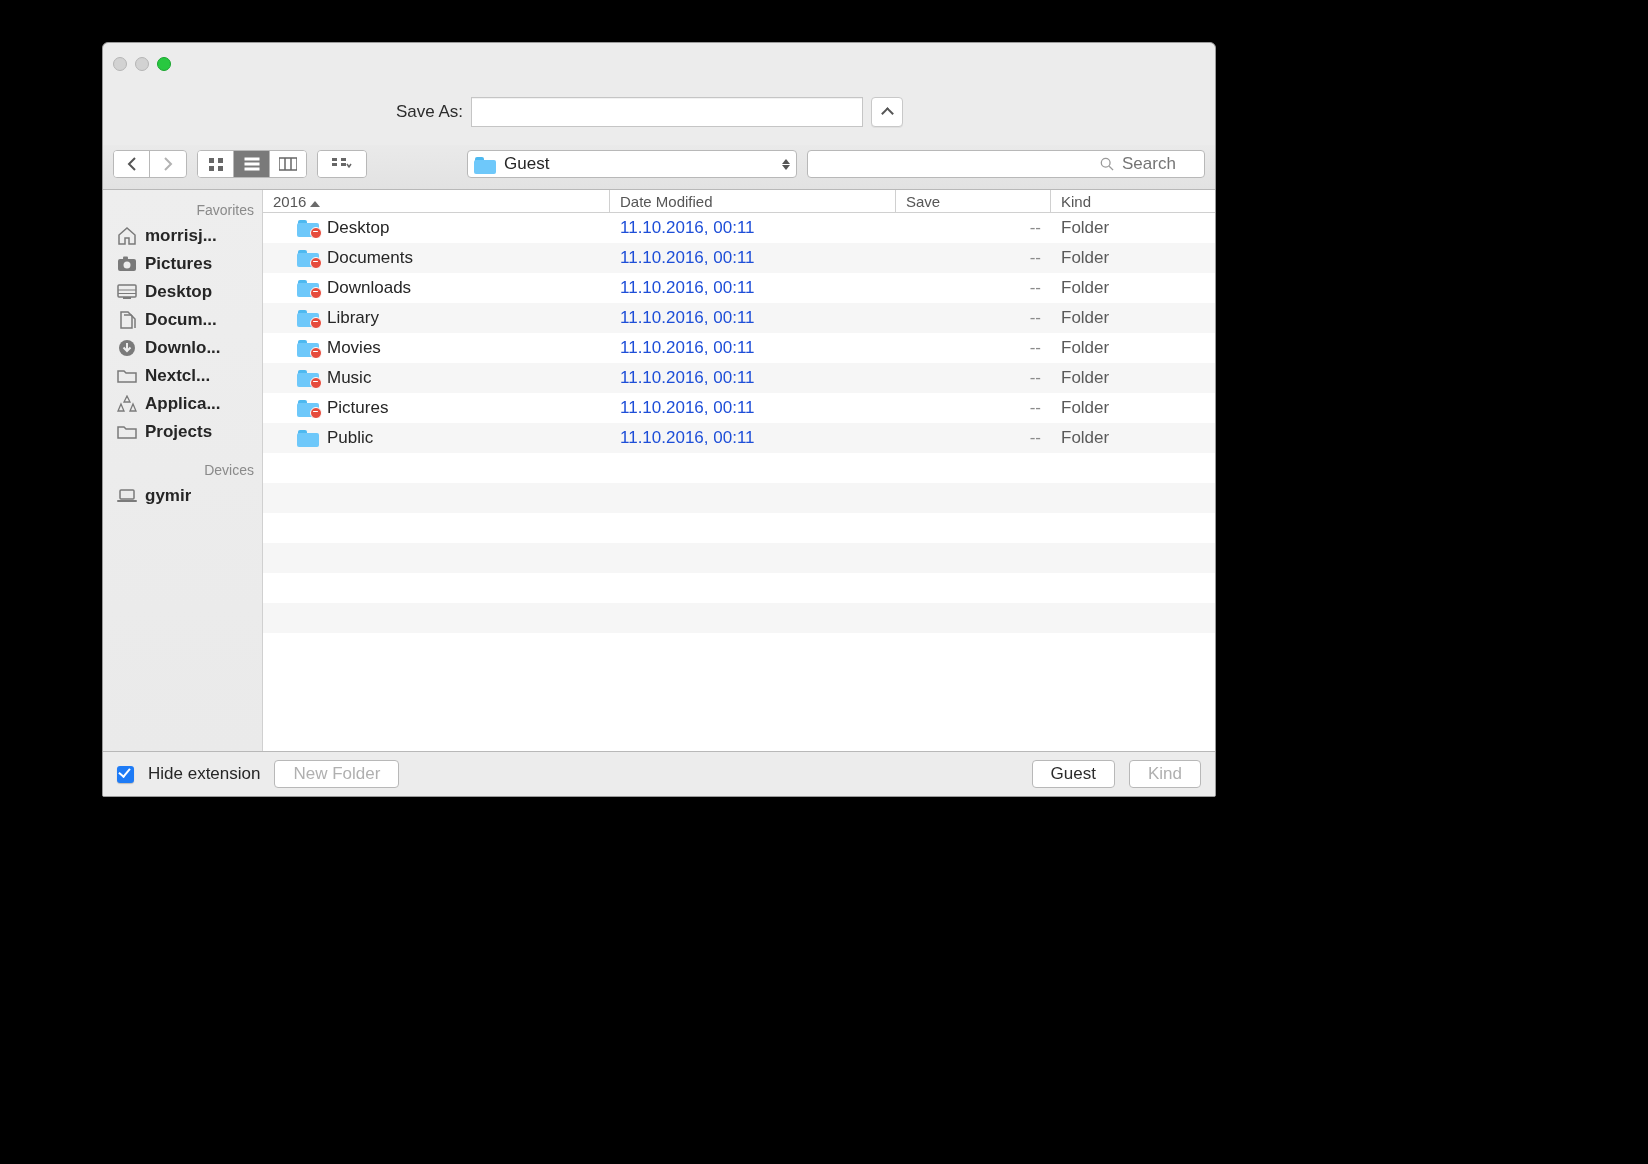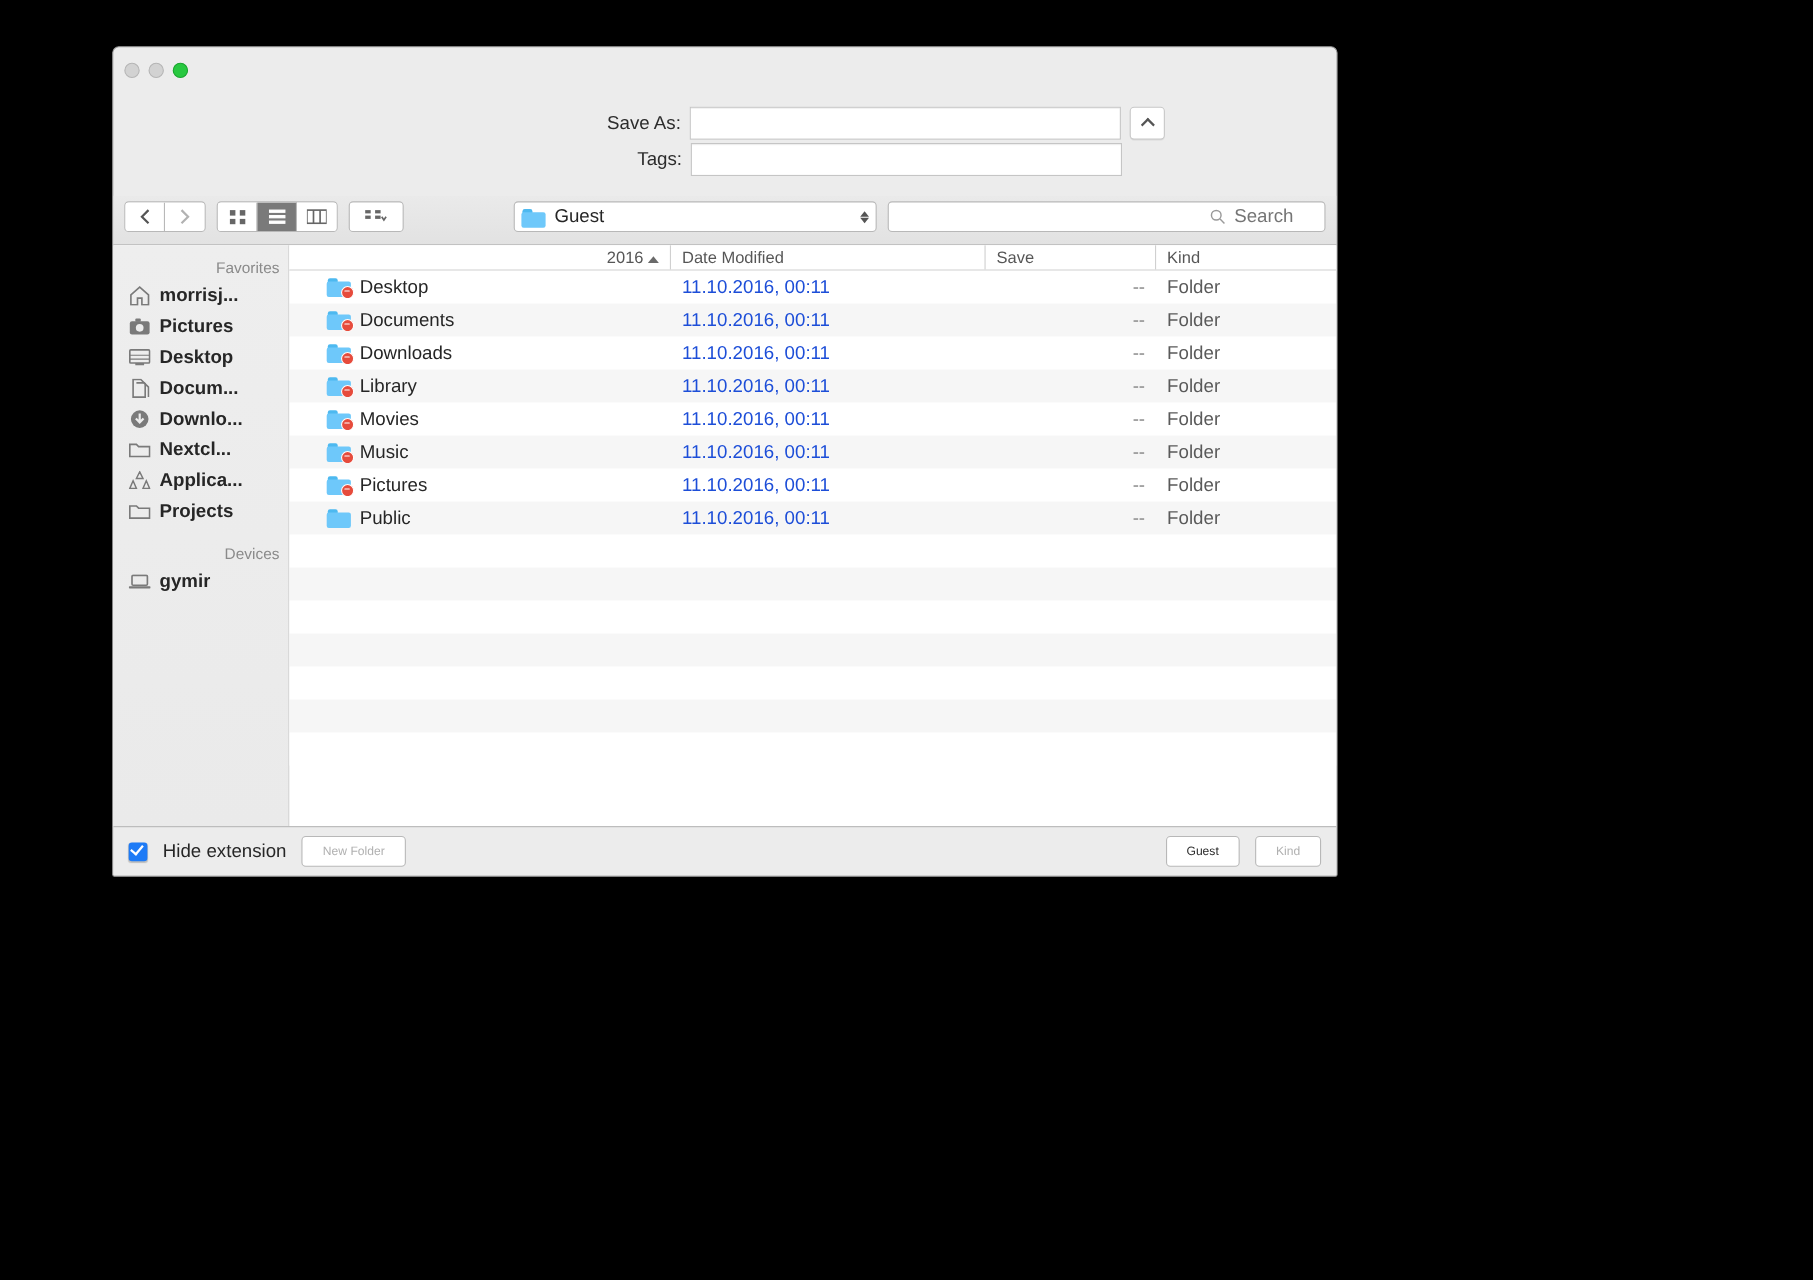--- a/index.html
+++ b/index.html
@@ -29,21 +29,21 @@
   box-shadow:0 25px 50px rgba(0,0,0,.6);
   display:flex;flex-direction:column;overflow:hidden;box-sizing:border-box;
 }
 .titlebar{height:22px;display:flex;align-items:flex-end;padding:6px 10px 0 10px;}
 .traffic{display:flex;gap:8px;}
 .dot{width:12px;height:12px;border-radius:50%;}
 .close-dot{background:var(--dot-gray);border:1px solid #b5b5b5;}
 .min-dot{background:var(--dot-gray);border:1px solid #b5b5b5;}
 .zoom-dot{background:var(--dot-green);border:1px solid #19a52e;}
 
-.form-area{padding:26px 0 18px 0;display:flex;flex-direction:column;gap:3px;align-items:center;}
+.form-area{padding:26px 0 18px 0;display:flex;gap:18px;align-items:center;}
 .form-row{display:flex;align-items:center;gap:8px;}
 .form-label{width:360px;text-align:right;font-size:17px;color:#2c2c2c;}
 .text-input{
   width:386px;height:26px;background:#fff;border:1px solid #c5c5c5;border-radius:0;
   box-shadow:inset 0 1px 0 rgba(0,0,0,.05);
 }
 .expand-btn{
   width:30px;height:28px;background:#fff;border:1px solid #c8c8c8;border-radius:4px;
   display:flex;align-items:center;justify-content:center;cursor:pointer;
   box-shadow:0 1px 0 rgba(0,0,0,.05);
@@ -91,21 +91,21 @@
 .side-head{color:var(--text-dim);font-size:14px;padding:6px 8px 4px 8px;}
 .side-item{display:flex;align-items:center;gap:8px;padding:4px 6px 4px 14px;cursor:pointer;white-space:nowrap;overflow:hidden;text-overflow:ellipsis;}
 .side-item .lbl{overflow:hidden;text-overflow:ellipsis;font-weight:bold;}
 
 .filearea{flex:1;display:flex;flex-direction:column;min-width:0;}
 .cols{
   display:flex;align-items:center;height:22px;border-bottom:1px solid var(--border-light);
   font-size:15px;color:#565656;background:#fff;user-select:none;
 }
 .col{padding:0 10px;border-right:1px solid var(--border-light);height:100%;display:flex;align-items:center;gap:4px;box-sizing:border-box;}
-.col.name{flex:0 0 347px;justify-content:flex-end;}
+.col.name{flex:0 0 347px;justify-content:flex-start;}
 .col.date{flex:0 0 286px;}
 .col.size{flex:0 0 155px;}
 .col.kind{flex:1;border-right:none;}
 .sort-caret::before{content:"";display:inline-block;width:0;height:0;border-left:5px solid transparent;border-right:5px solid transparent;border-bottom:6px solid #6a6a6a;}
 
 .rows{flex:1;overflow:auto;font-size:17px;}
 .row{display:flex;align-items:center;height:30px;}
 .row:nth-child(odd){background:#fff;}
 .row:nth-child(even){background:var(--row-alt);}
 .cell{padding:0 10px;box-sizing:border-box;white-space:nowrap;overflow:hidden;text-overflow:ellipsis;}
@@ -125,21 +125,21 @@
 svg{display:block;}
 
 .footer{
   height:44px;border-top:1px solid var(--border);background:var(--panel-bg);
   display:flex;align-items:center;padding:0 14px;gap:14px;
 }
 .chk{width:17px;height:17px;border-radius:3px;background:var(--blue-check);position:relative;box-shadow:0 1px 1px rgba(0,0,0,.2);}
 .chk::after{content:"";position:absolute;left:3.5px;top:0px;width:5px;height:9px;border-right:2px solid #fff;border-bottom:2px solid #fff;transform:rotate(40deg);}
 .btn{
   background:#fff;border:1px solid var(--border);border-radius:4px;height:28px;
-  padding:0 18px;font-size:11px;cursor:pointer;color:#2c2c2c;
+  padding:0 18px;font-size:17px;cursor:pointer;color:#2c2c2c;
 }
 .btn:disabled{color:#b0b0b0;cursor:default;}
 .spacer{flex:1;}
 </style>
 </head>
 <body>
 
 <div class="stage">
   <div class="window">
 

